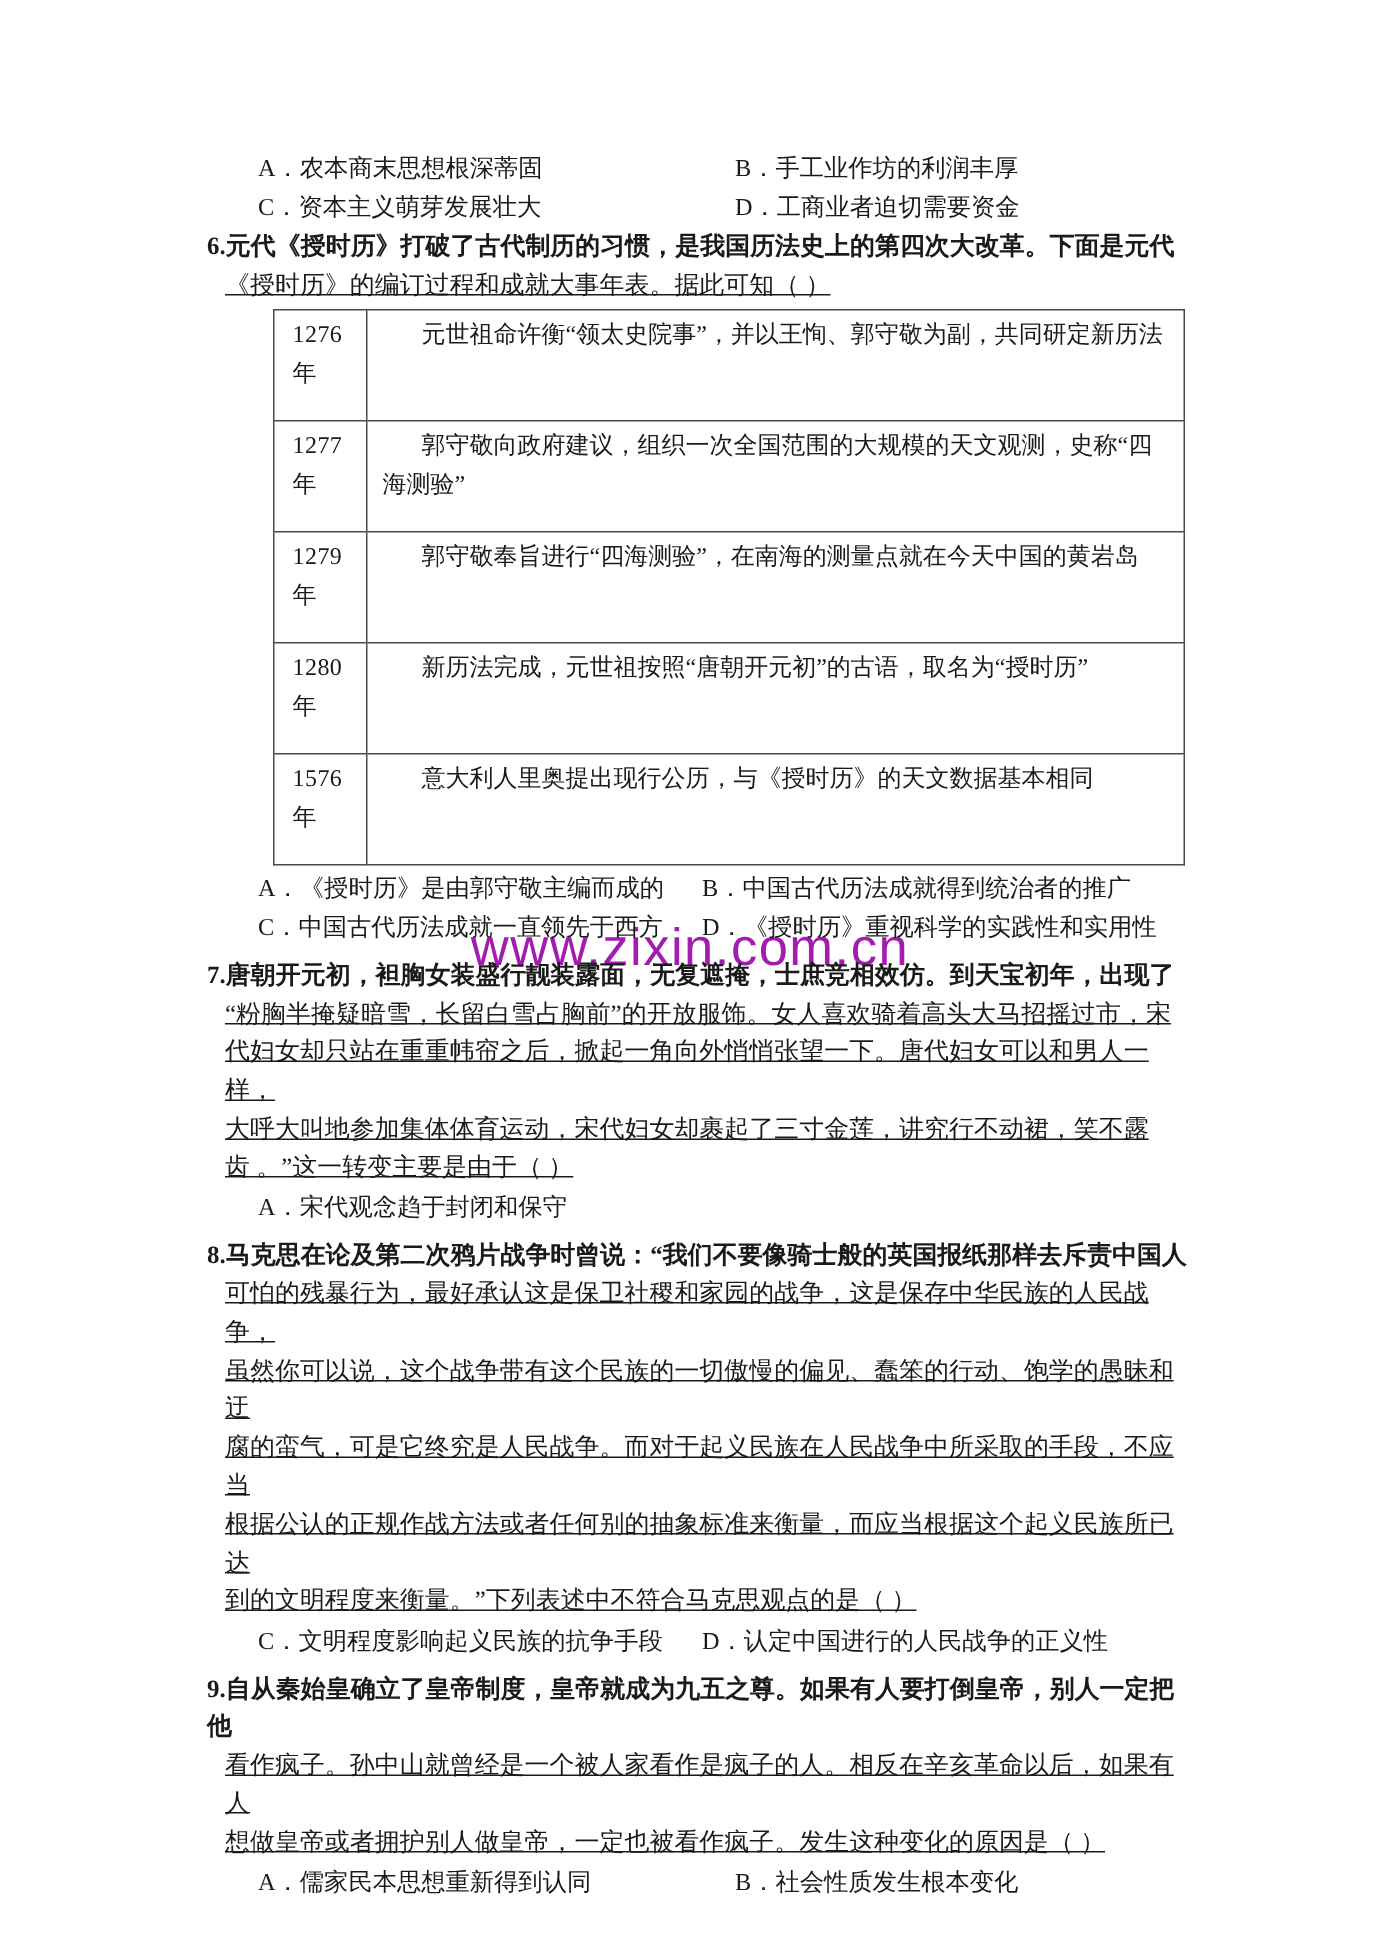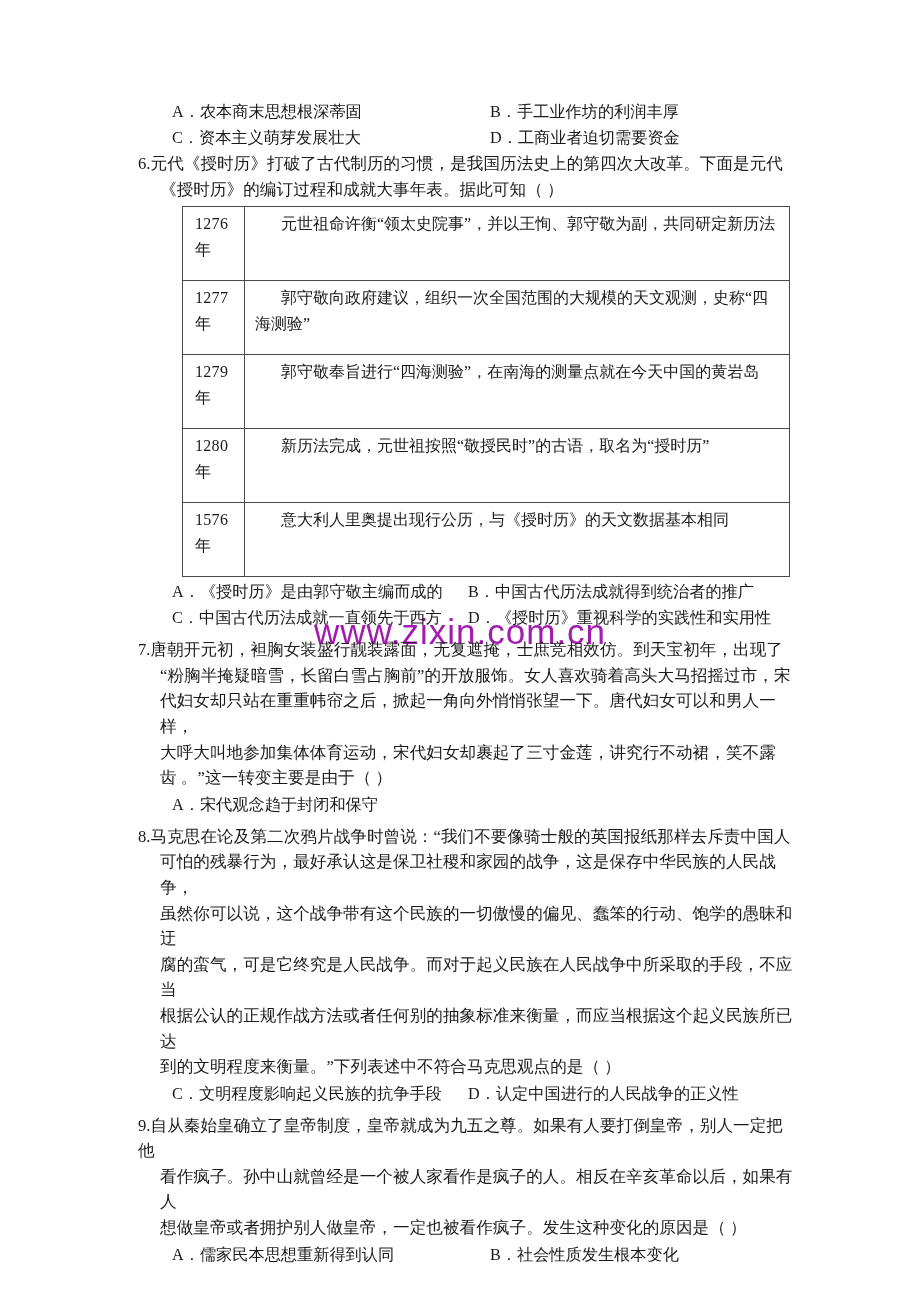--- a/index.html
+++ b/index.html
@@ -50,22 +50,22 @@
     top: 98px;
     width: 660px;
   }
 
   
   .stem {
     font-size: 16.6px;
     line-height: 25.6px;
     letter-spacing: 0.05px;
   }
-  .stem .l1 { margin-left: 0px; }
-  .stem .ln { margin-left: 22px; }
+  .stem .l1 { margin-left: 0px; font-weight: bold; }
+  .stem .ln { margin-left: 12px; text-decoration: underline; }
 
   
   .opts {
     margin-top: 1px;
   }
   .optrow {
     position: relative;
     height: 26px;
     font-size: 16.2px;
     line-height: 26px;
@@ -159,21 +159,21 @@
             <span class="n">1279</span>
             <span class="y">年</span>
           </td>
           <td class="desc">郭守敬奉旨进行“四海测验”，在南海的测量点就在今天中国的黄岩岛</td>
         </tr>
         <tr>
           <td class="year">
             <span class="n">1280</span>
             <span class="y">年</span>
           </td>
-          <td class="desc">新历法完成，元世祖按照“敬授民时”的古语，取名为“授时历”</td>
+          <td class="desc">新历法完成，元世祖按照“唐朝开元初”的古语，取名为“授时历”</td>
         </tr>
         <tr>
           <td class="year">
             <span class="n">1576</span>
             <span class="y">年</span>
           </td>
           <td class="desc">意大利人里奥提出现行公历，与《授时历》的天文数据基本相同</td>
         </tr>
       </tbody>
     </table>

